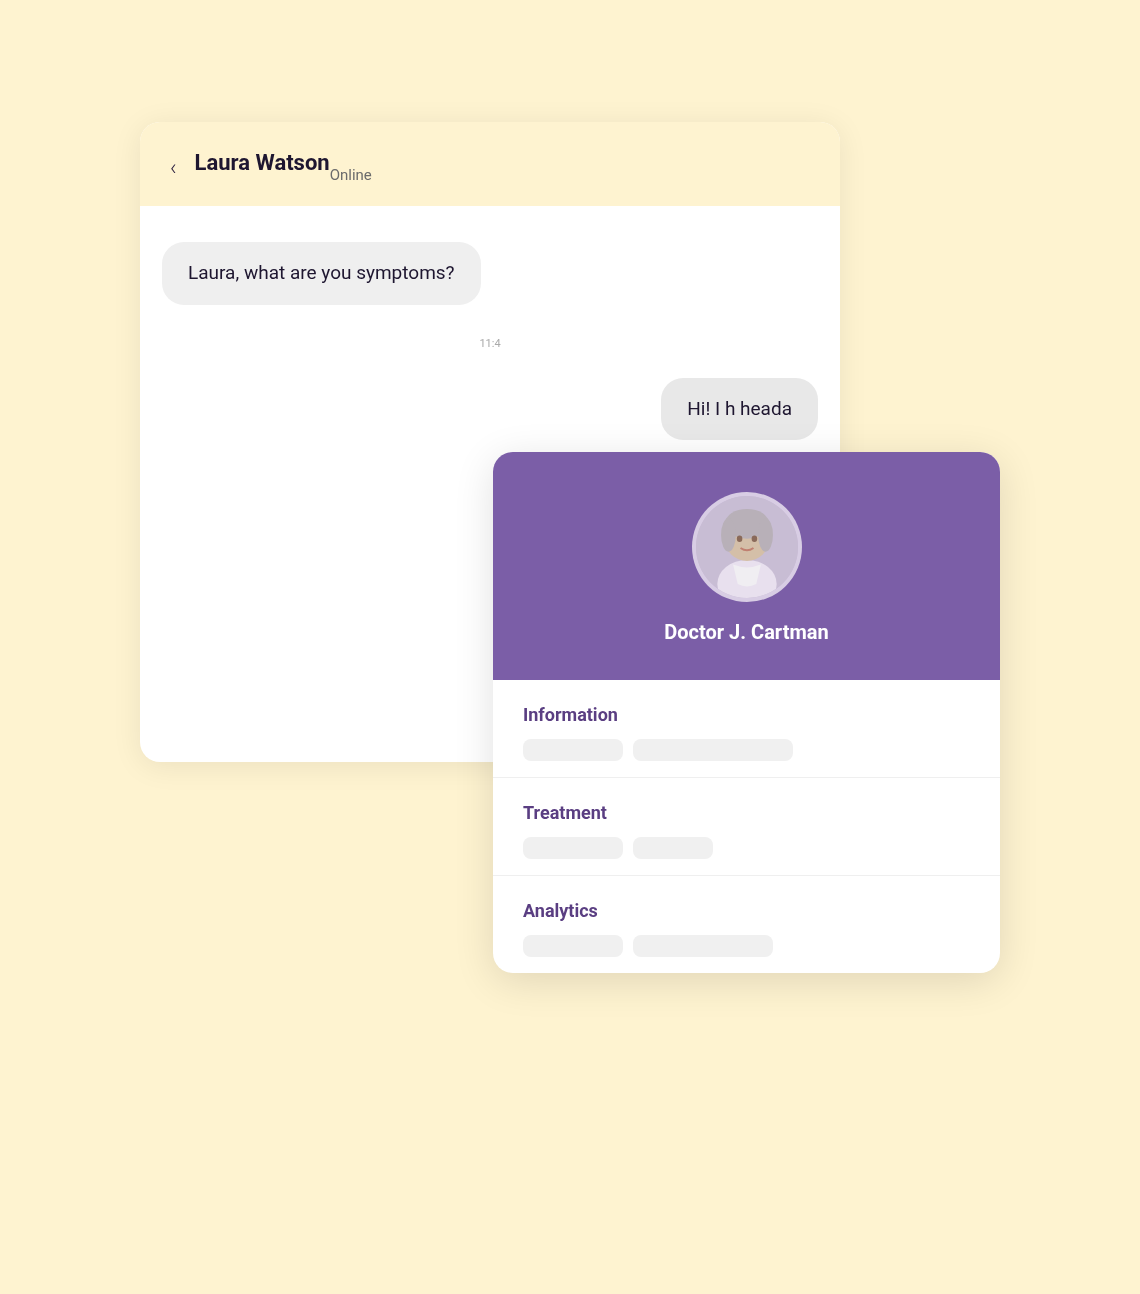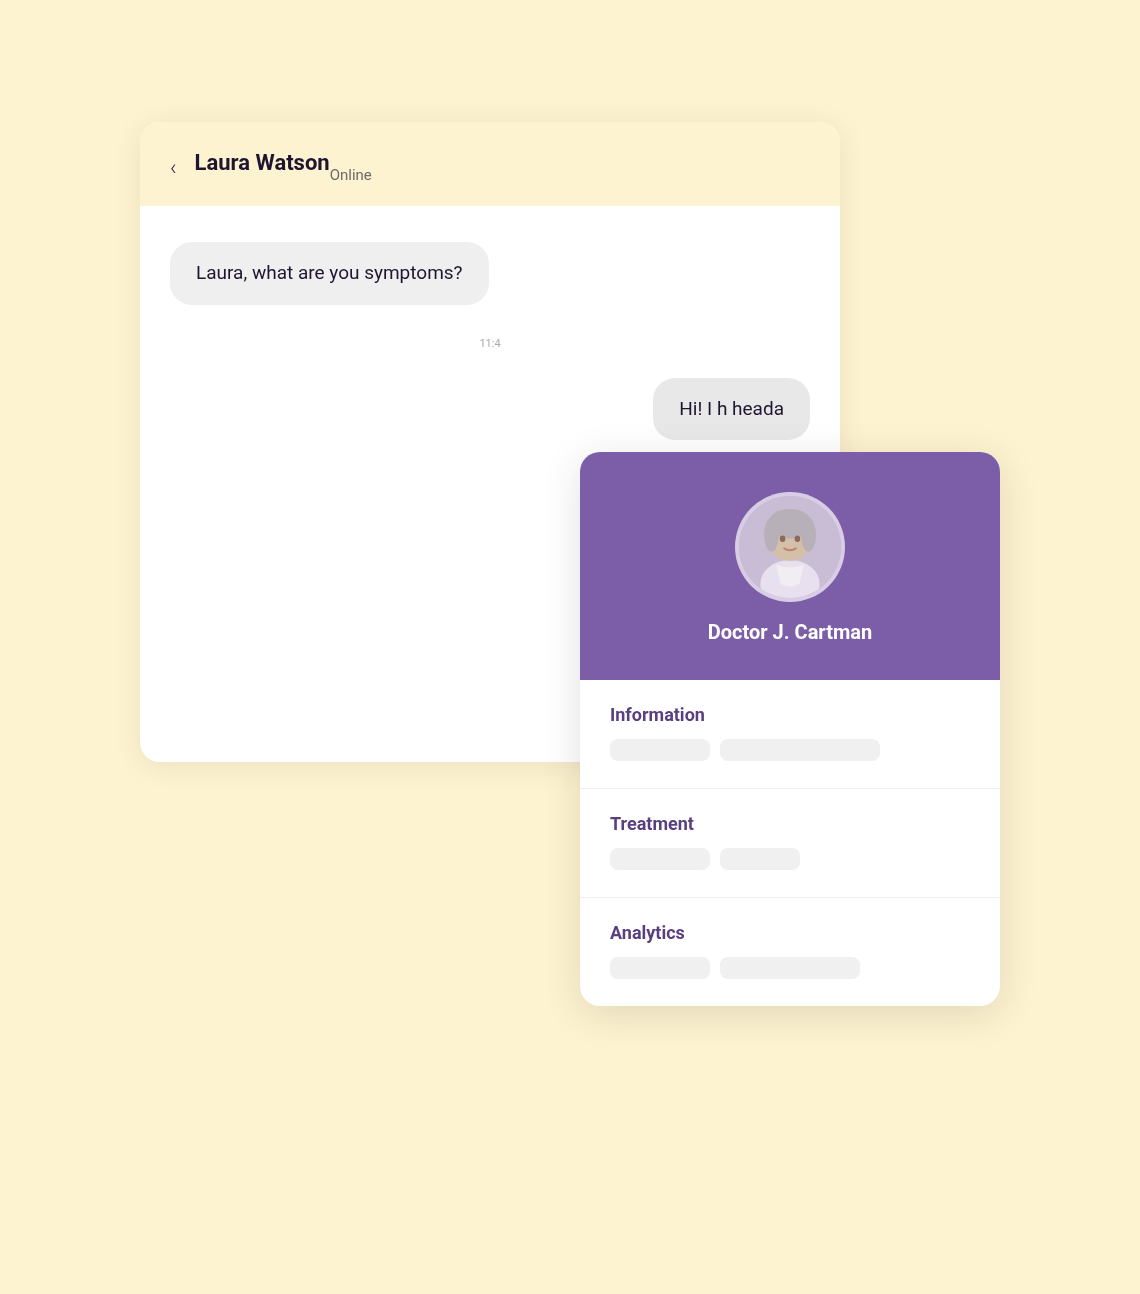--- a/index.html
+++ b/index.html
@@ -68,21 +68,21 @@
     }
 
     .chat-header-status {
       font-size: 15px;
       color: #6b6b6b;
       margin-top: 16px;
     }
 
     .chat-body {
       background: #fff;
-      padding: 36px 30px;
+      padding: 36px 22px;
       display: flex;
       flex-direction: column;
       gap: 28px;
     }
 
     .message-left {
       display: flex;
       justify-content: flex-start;
     }
 
@@ -116,21 +116,21 @@
       color: #1e1630;
       max-width: 380px;
       line-height: 1.4;
     }
 
     
     .doctor-card {
       position: absolute;
       top: 330px;
       right: 0;
-      width: 420px;
+      width: 507px;
       background: #fff;
       border-radius: 20px;
       overflow: hidden;
       box-shadow: 0 8px 40px rgba(0,0,0,0.12);
     }
 
     .doctor-card-header {
       background-color: #7b5ea7;
       padding: 40px 30px 36px 30px;
       display: flex;
@@ -161,21 +161,21 @@
       font-weight: 700;
       color: #fff;
     }
 
     .doctor-sections {
       display: flex;
       flex-direction: column;
     }
 
     .doctor-section {
-      padding: 24px 30px 27px 30px;
+      padding: 24px 30px 16px 30px;
       border-bottom: 1px solid #efefef;
     }
 
     .doctor-section:last-child {
       border-bottom: none;
     }
 
     .section-title {
       font-size: 18px;
       font-weight: 700;

